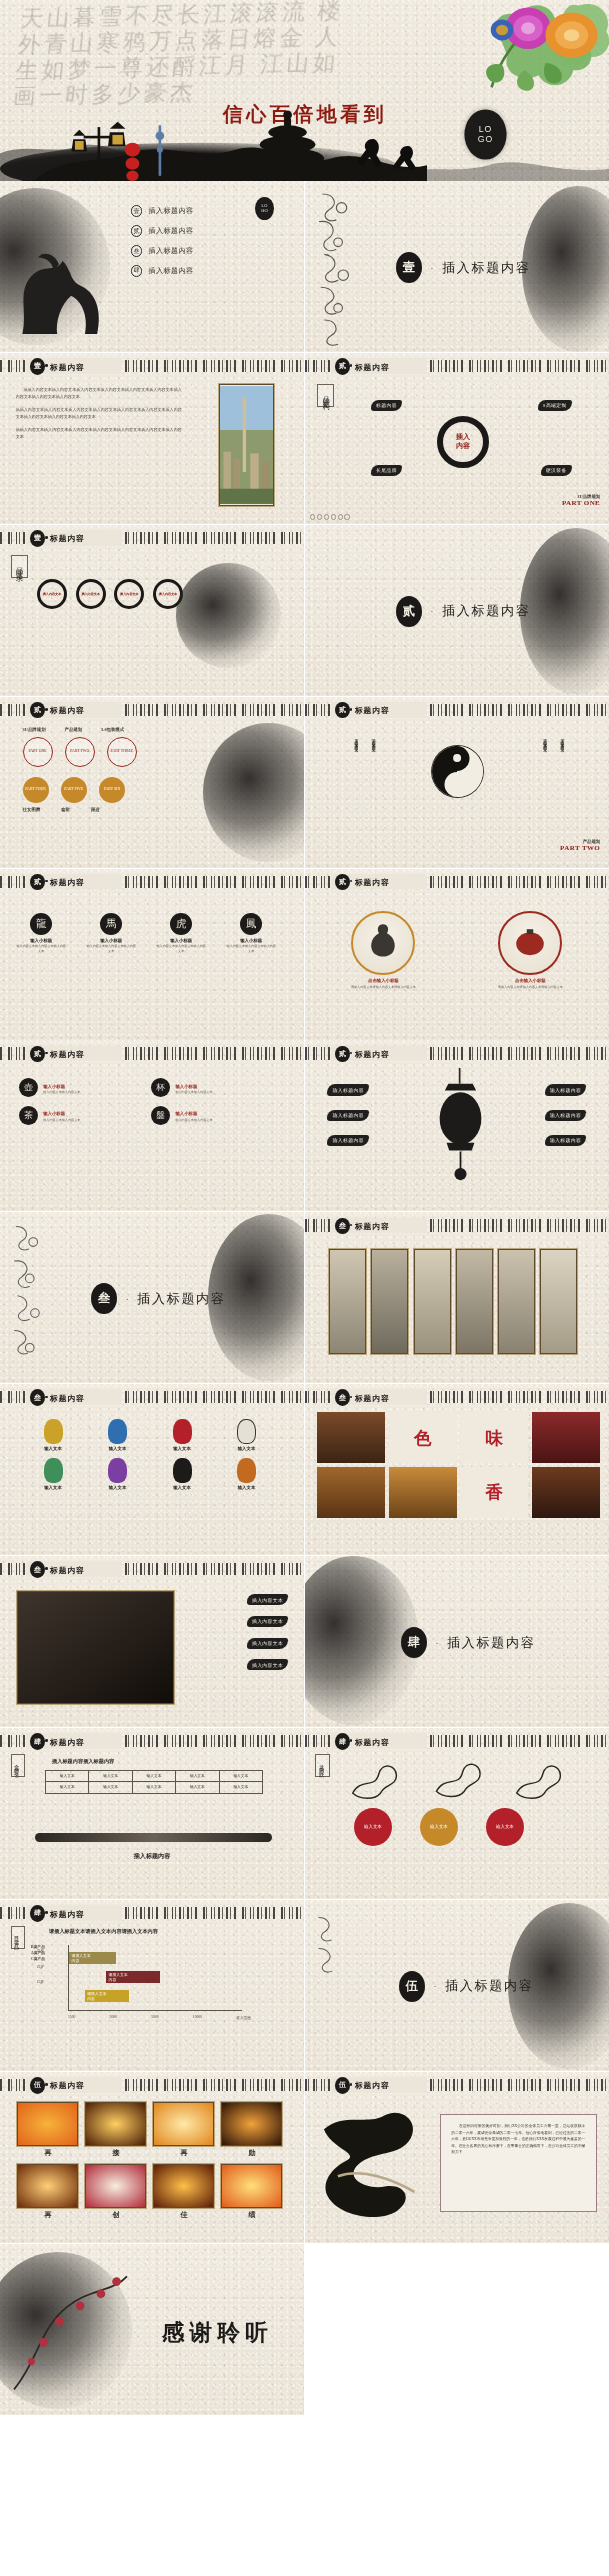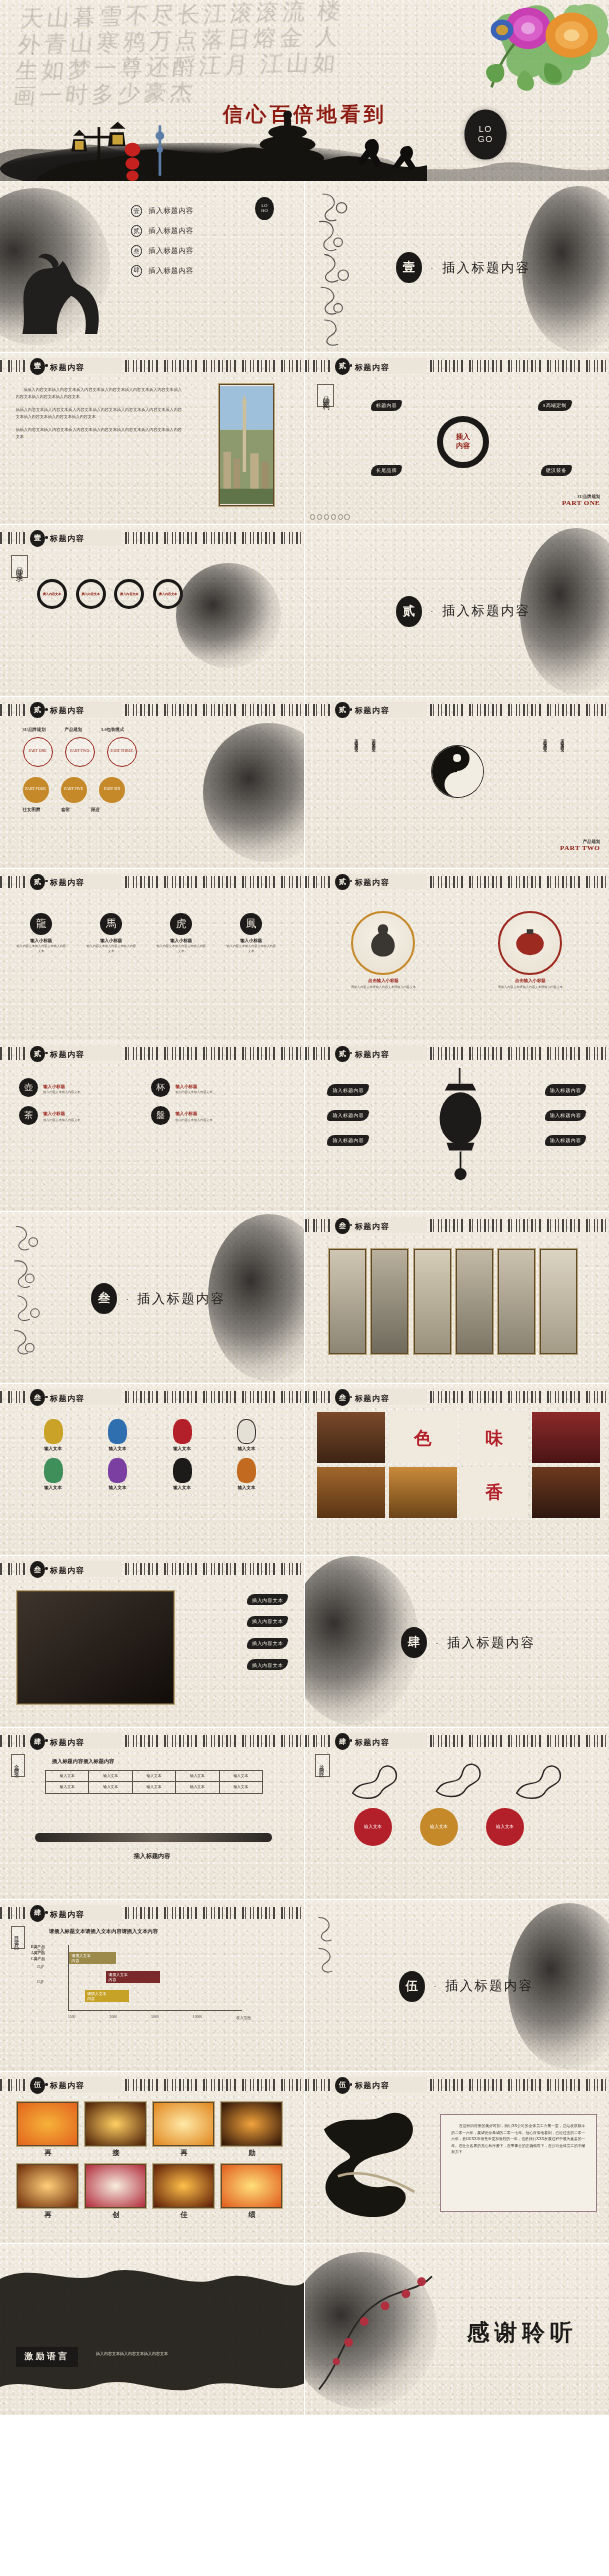--- a/index.html
+++ b/index.html
@@ -847,27 +847,20 @@
       <div class="band-title">标题内容</div>
       <svg style="position:absolute;left:12.2px;top:31px;width:113px;height:122px;" viewBox="0 0 130 140">
         <path d="M8 30 C30 10 60 26 78 14 C96 4 118 20 108 40 C96 62 66 54 48 70 C30 86 56 100 78 96 C100 92 112 110 92 124 C70 138 28 130 14 110 C2 92 18 74 34 66 C50 58 16 52 8 30z" fill="#17150f"></path>
         <path d="M24 84 C52 74 88 88 112 102" stroke="#b8a98a" stroke-width="3" fill="none"></path>
       </svg>
       <div class="phcard" style="position:absolute;right:12.2px;top:42px;width:157px;height:98px;border:0.9px solid #9c7f86;padding:8.7px 10.5px;background:#f4f0e7;">
         <p class="para" style="font-size:3.7px;line-height:6.5px;text-indent:7.8px;">在这辞旧迎新的美好时刻，我们XX公司的全体员工齐聚一堂，总结收获颇丰的二零一六年，展望光荣希望的二零一七年。信心百倍地看到，已经过去的二零一六年，是DUXX市场竞争更加激烈的一年，也是我们XXX发展过程中最为重要的一年。在社会各界的关心和厚爱下，在董事会的正确领导下，在公司全体员工的不懈努力下</p>
       </div>
     </div>
 
-    <div class="slide paper">
-      <svg style="position:absolute;left:0;top:0;width:304px;height:171px;opacity:.9" viewBox="0 0 349 196">
-        <path d="M0 40 C40 20 80 50 120 34 C160 18 210 54 250 40 C290 26 330 58 349 44 L349 160 C310 176 270 150 230 164 C190 178 150 148 110 162 C70 176 30 152 0 164 Z" fill="#17150f"></path>
-      </svg>
-      <div class="banner" style="position:absolute;left:15.7px;top:103px;">激励语言</div>
-      <div style="position:absolute;left:96px;top:106px;width:157px;font-size:4px;line-height:7px;color:#e8e2d5;">插入内容文本插入内容文本插入内容文本</div>
-    </div>
 
     <div class="slide paper">
       <div class="smoke" style="left:-15.7px;top:8.7px;width:148px;height:157px;"></div>
       <svg style="position:absolute;left:5.2px;top:15.7px;width:131px;height:139px;" viewBox="0 0 150 160">
         <path d="M10 150 C36 120 40 80 70 56 C96 34 124 38 140 20" stroke="#2a2724" stroke-width="2" fill="none"></path>
         <g fill="#b03040">
           <circle cx="44" cy="96" r="5"></circle>
             <circle cx="62" cy="72" r="5"></circle>
             <circle cx="86" cy="54" r="5"></circle>
           <circle cx="110" cy="40" r="5"></circle>

